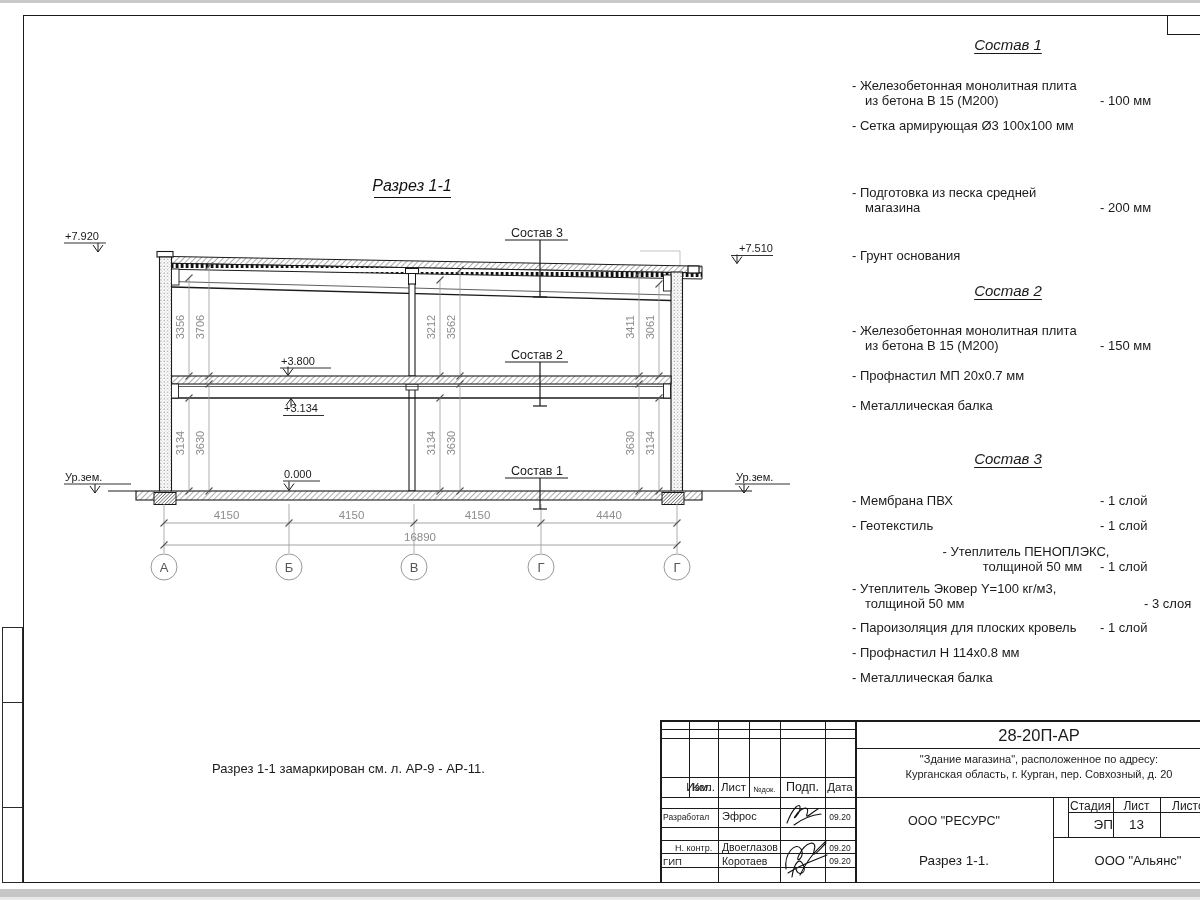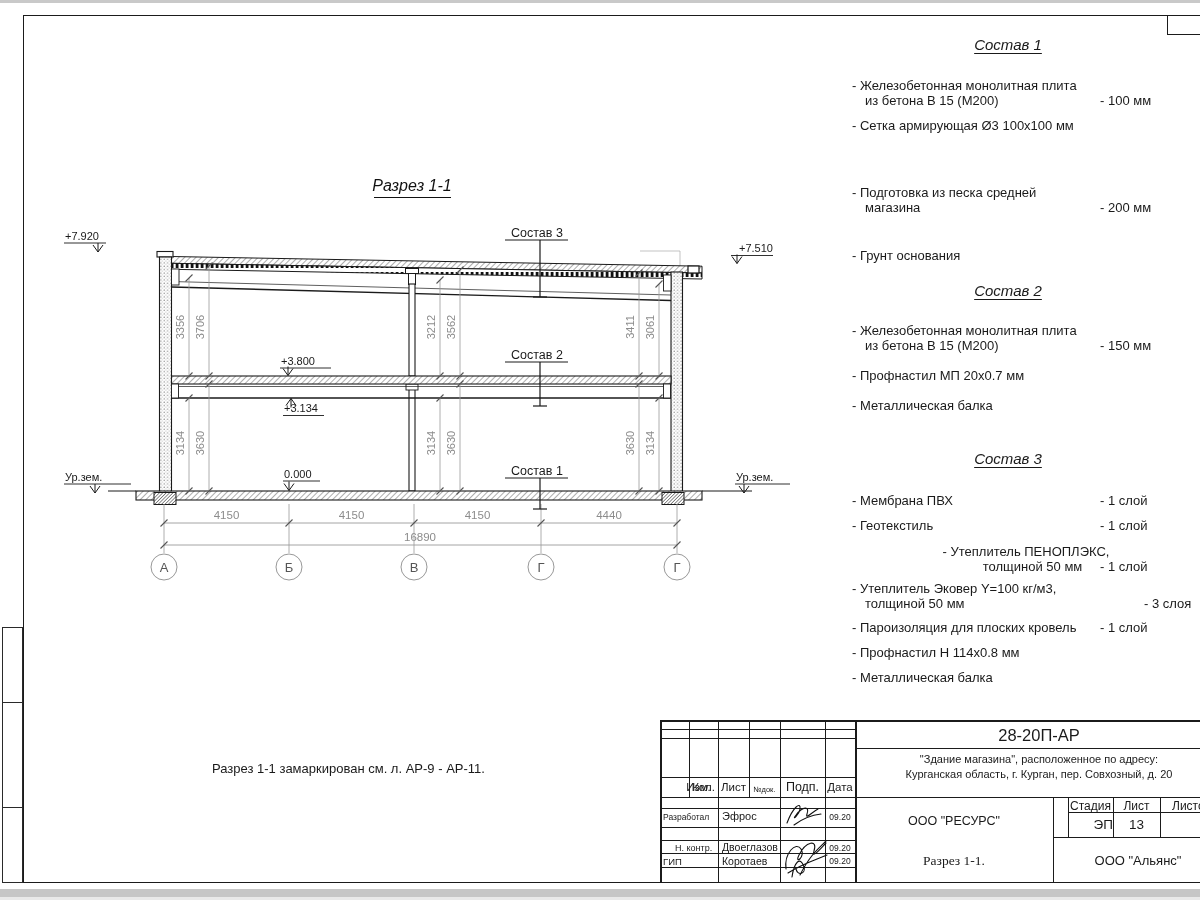--- a/index.html
+++ b/index.html
@@ -378,21 +378,21 @@
       <path d="M6 72 C4 56 16 44 21 52 C26 60 14 68 19 58 C26 44 38 42 34 54 C31 63 42 50 46 46"></path>
       <path d="M8 76 C20 68 32 64 47 58 M20 78 C30 58 38 52 46 44 M12 80 C14 66 20 58 24 70 C26 76 18 80 16 72"></path>
     </g>
   </svg>
 
   <div class="tb-text ctr" style="left:195px;top:6px;width:368px;font-size:16.5px;">28-20П-АР</div>
   <div class="tb-text ctr" style="left:195px;top:33px;width:368px;font-size:11px;">"Здание магазина", расположенное по адресу:</div>
   <div class="tb-text ctr" style="left:195px;top:48px;width:368px;font-size:11px;">Курганская область, г. Курган, пер. Совхозный, д. 20</div>
 
   <div class="tb-text ctr" style="left:195px;top:94px;width:198px;font-size:12.5px;">ООО "РЕСУРС"</div>
-  <div class="tb-text ctr" style="left:195px;top:133px;width:198px;font-size:13.5px;font-family:Liberation Serif, serif;">Разрез 1-1.</div>
+  <div class="tb-text ctr" style="left:195px;top:133px;width:198px;font-size:13.5px;">Разрез 1-1.</div>
 
   <div class="tb-text ctr" style="left:408px;top:79px;width:45px;font-size:12px;">Стадия</div>
   <div class="tb-text ctr" style="left:453px;top:79px;width:47px;font-size:12px;">Лист</div>
   <div class="tb-text ctr" style="left:500px;top:79px;width:63px;font-size:12px;">Листов</div>
   <div class="tb-text ctr" style="left:408px;top:97px;width:45px;font-size:13.5px;text-align:right;">ЭП</div>
   <div class="tb-text ctr" style="left:453px;top:97px;width:47px;font-size:13.5px;">13</div>
 
   <div class="tb-text ctr" style="left:393px;top:133px;width:170px;font-size:13px;">ООО "Альянс"</div>
 </div>
 

